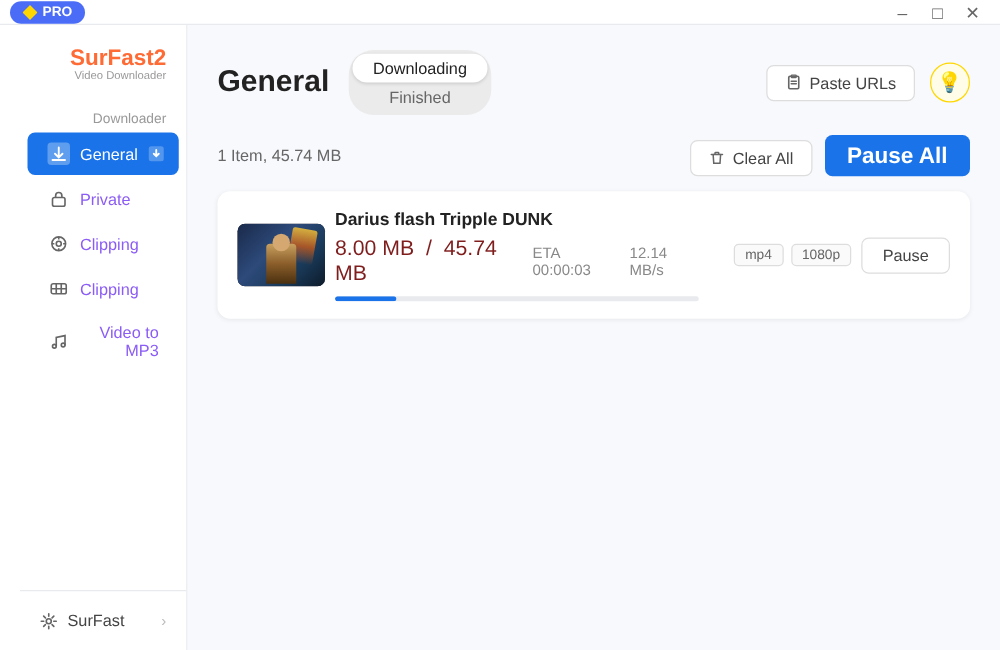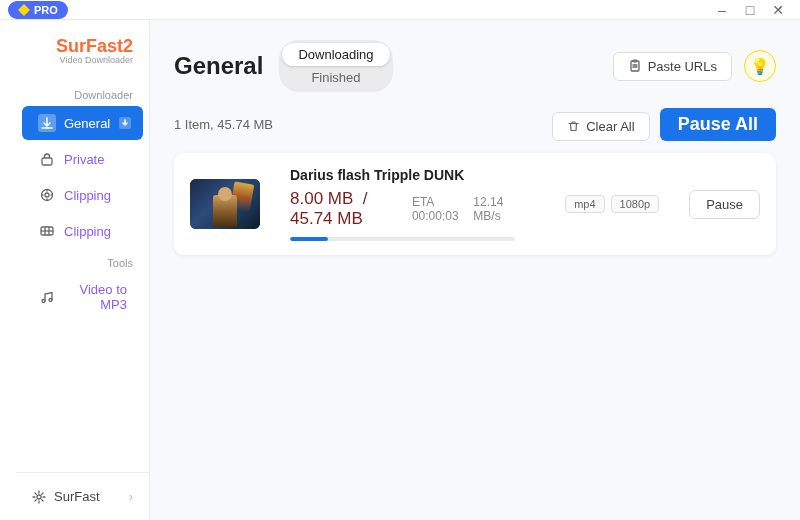--- a/index.html
+++ b/index.html
@@ -270,21 +270,21 @@
       font-weight: 600;
     }
 
     
     .download-card {
       background: #fff;
       border-radius: 10px;
       padding: 14px 16px;
       display: flex;
       align-items: center;
-      gap: 30px;
+      gap: 8px;
       box-shadow: 0 1px 4px rgba(0,0,0,0.07);
     }
 
     .thumb-container {
       width: 70px;
       height: 50px;
       border-radius: 6px;
       overflow: hidden;
       flex-shrink: 0;
       background: #1a1a2e;
@@ -482,21 +482,20 @@
         <svg width="14" height="14" viewBox="0 0 14 14" fill="none">
           <rect x="1" y="3" width="12" height="8" rx="1.5" stroke="#666" stroke-width="1.3"></rect>
           <line x1="5" y1="3" x2="5" y2="11" stroke="#666" stroke-width="1.3"></line>
           <line x1="9" y1="3" x2="9" y2="11" stroke="#666" stroke-width="1.3"></line>
           <line x1="1" y1="7" x2="13" y2="7" stroke="#666" stroke-width="1.3"></line>
         </svg>
       </span>
       <span>Clipping</span>
     </div>
 
-    <div class="section-label">Tools</div>
 
     <div class="sidebar-item">
       <span class="icon">
         <svg width="14" height="14" viewBox="0 0 14 14" fill="none">
           <path d="M5 11V4l7-1.5V10" stroke="#666" stroke-width="1.3" stroke-linecap="round"></path>
           <circle cx="3.5" cy="11" r="1.5" stroke="#666" stroke-width="1.3"></circle>
           <circle cx="10.5" cy="10" r="1.5" stroke="#666" stroke-width="1.3"></circle>
         </svg>
       </span>
       <span>Video to MP3</span>

